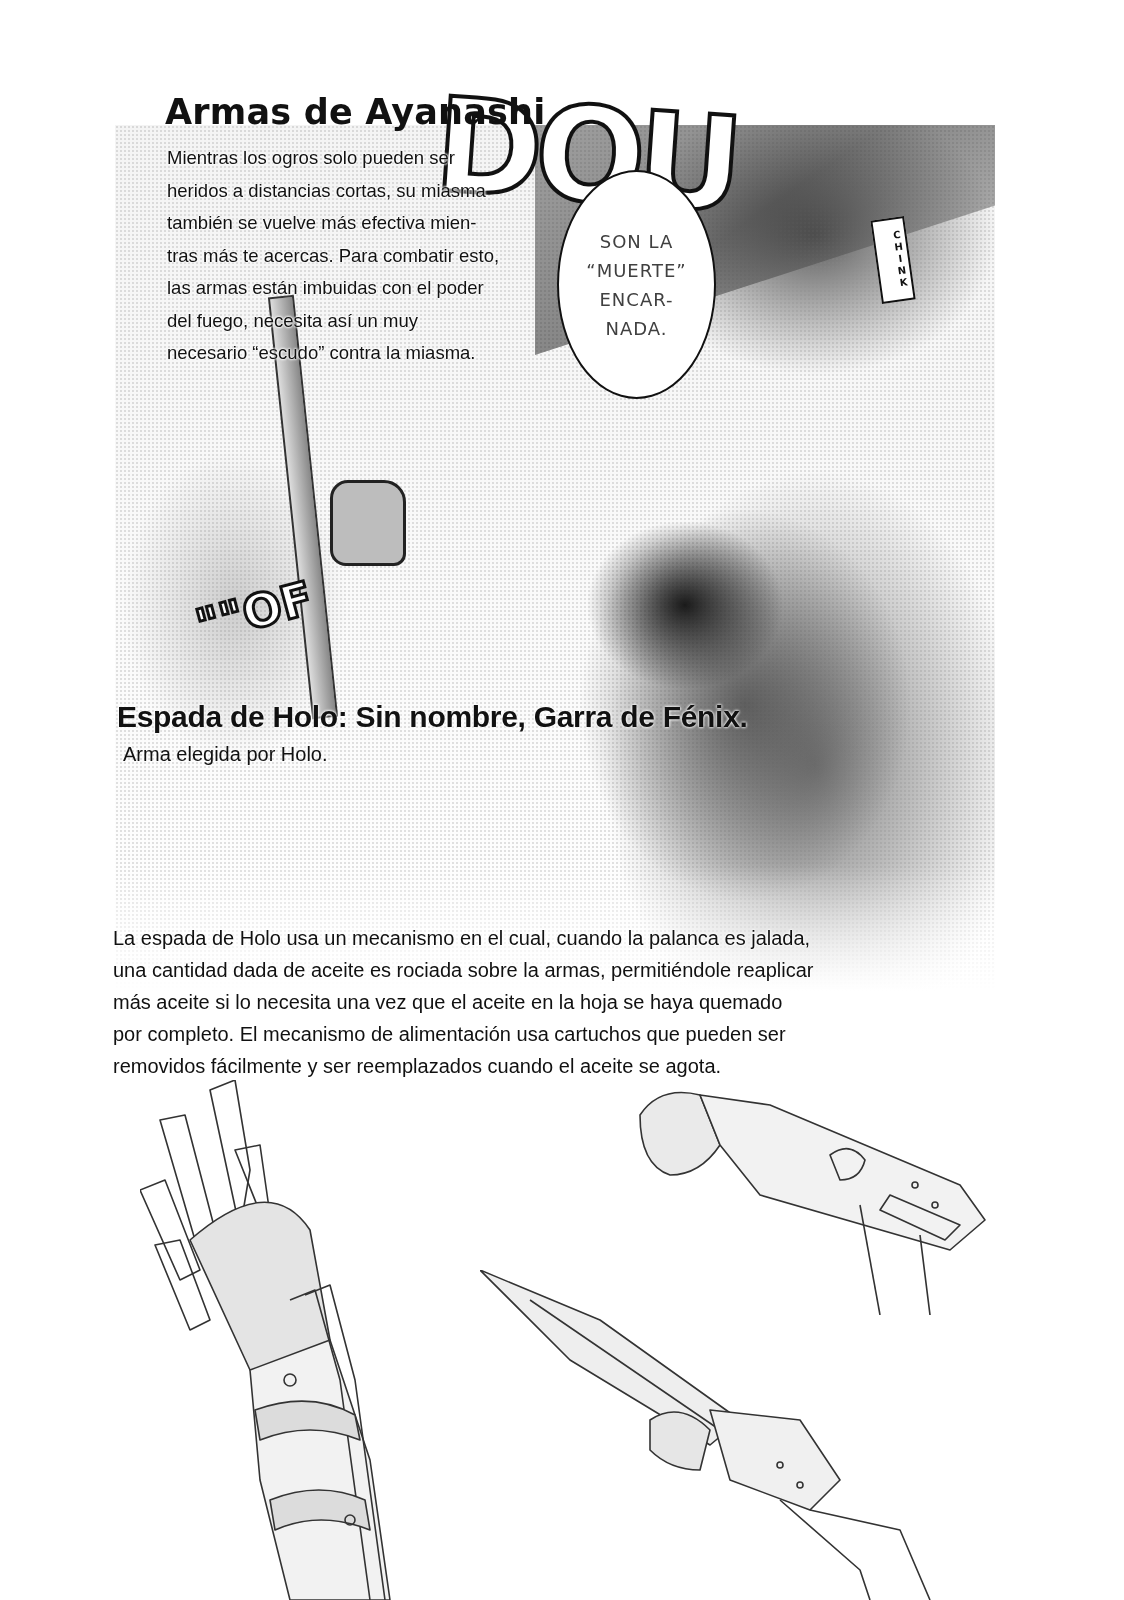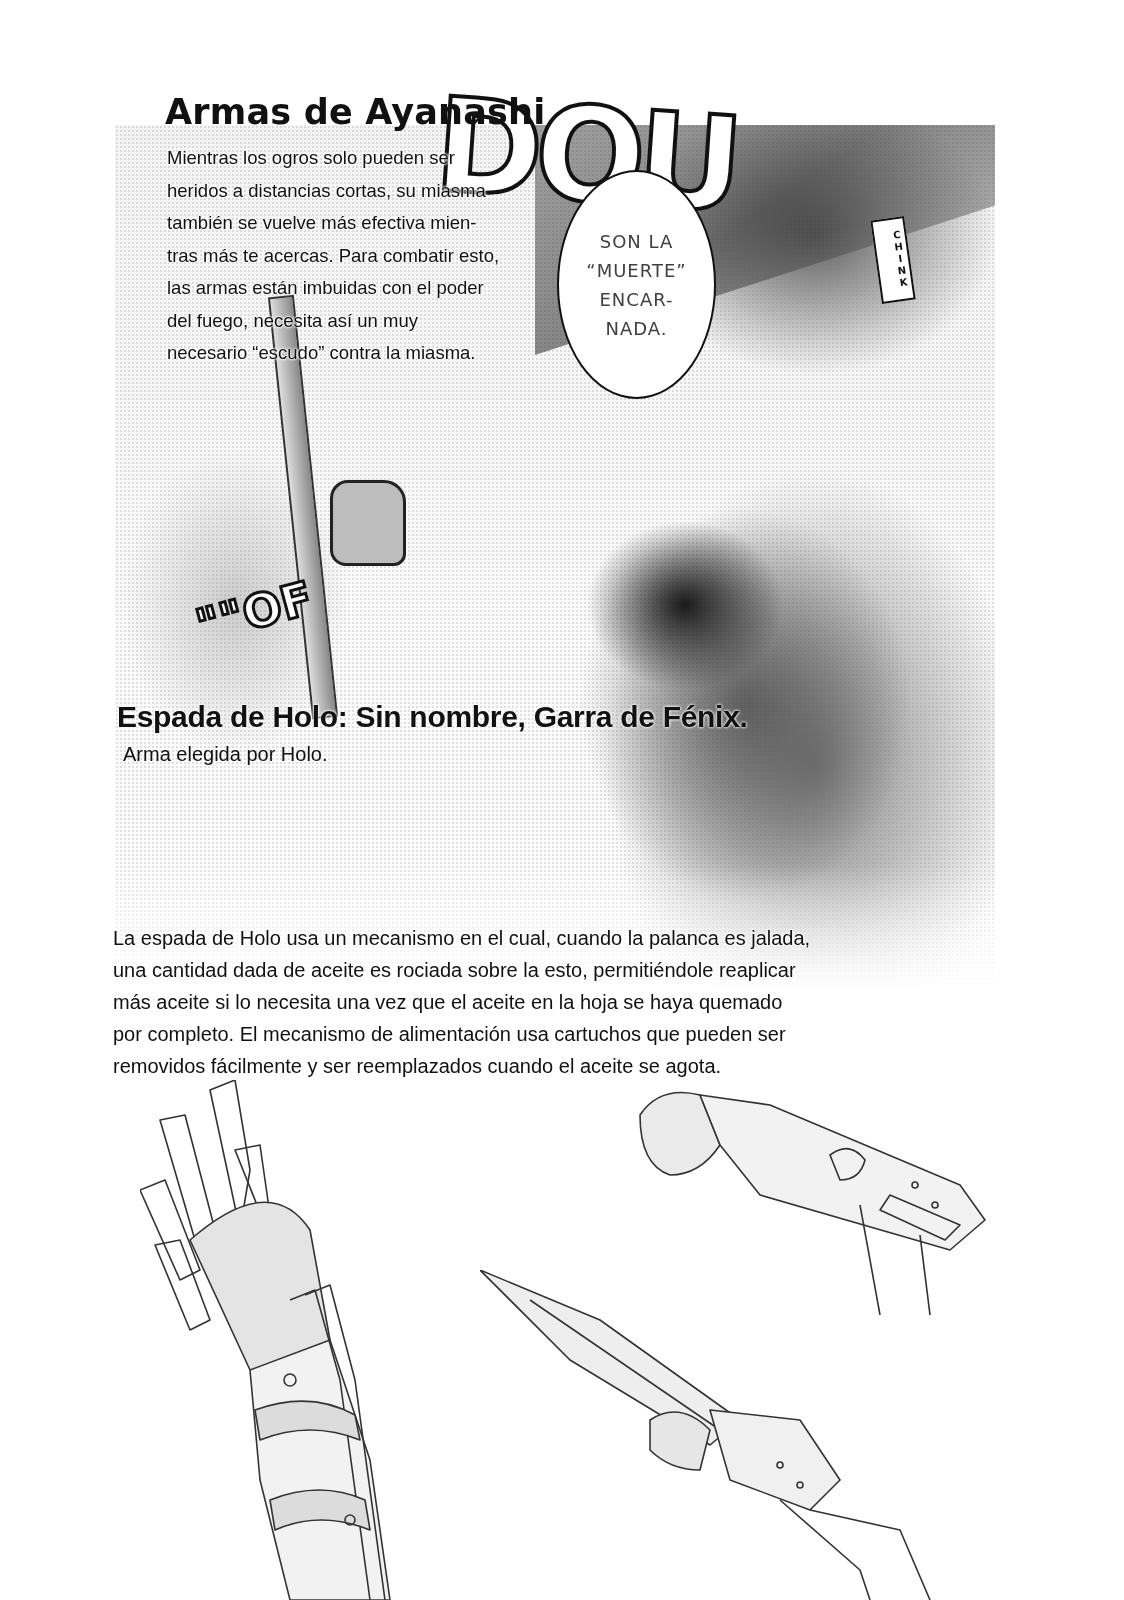--- a/index.html
+++ b/index.html
@@ -146,21 +146,21 @@
 </div>
 
 <div class="text heading-2">Espada de Holo: Sin nombre, Garra de Fénix.</div>
 <div class="text subtitle">Arma elegida por Holo.</div>
 
 <div class="text para para-1">
 </div>
 
 <div class="text para para-2">
   <span>La espada de Holo usa un mecanismo en el cual, cuando la palanca es jalada,</span>
-  <span>una cantidad dada de aceite es rociada sobre la esto, permitiéndole reaplicar</span>
+  <span>una cantidad dada de aceite es rociada sobre la armas, permitiéndole reaplicar</span>
   <span>más aceite si lo necesita una vez que el aceite en la hoja se haya quemado</span>
   <span>por completo. El mecanismo de alimentación usa cartuchos que pueden ser</span>
   <span>removidos fácilmente y ser reemplazados cuando el aceite se agota.</span>
 </div>
 
 <div class="sketch" style="left:140px; top:1080px; width:330px; height:520px;">
   <svg viewBox="0 0 330 520" fill="none" stroke="#333" stroke-width="1.6" stroke-linejoin="round">
     <path d="M70 10 L95 0 L110 90 L100 150 Z"></path>
     <path d="M20 40 L45 35 L75 150 L55 160 Z"></path>
     <path d="M0 110 L25 100 L60 190 L40 200 Z"></path>

